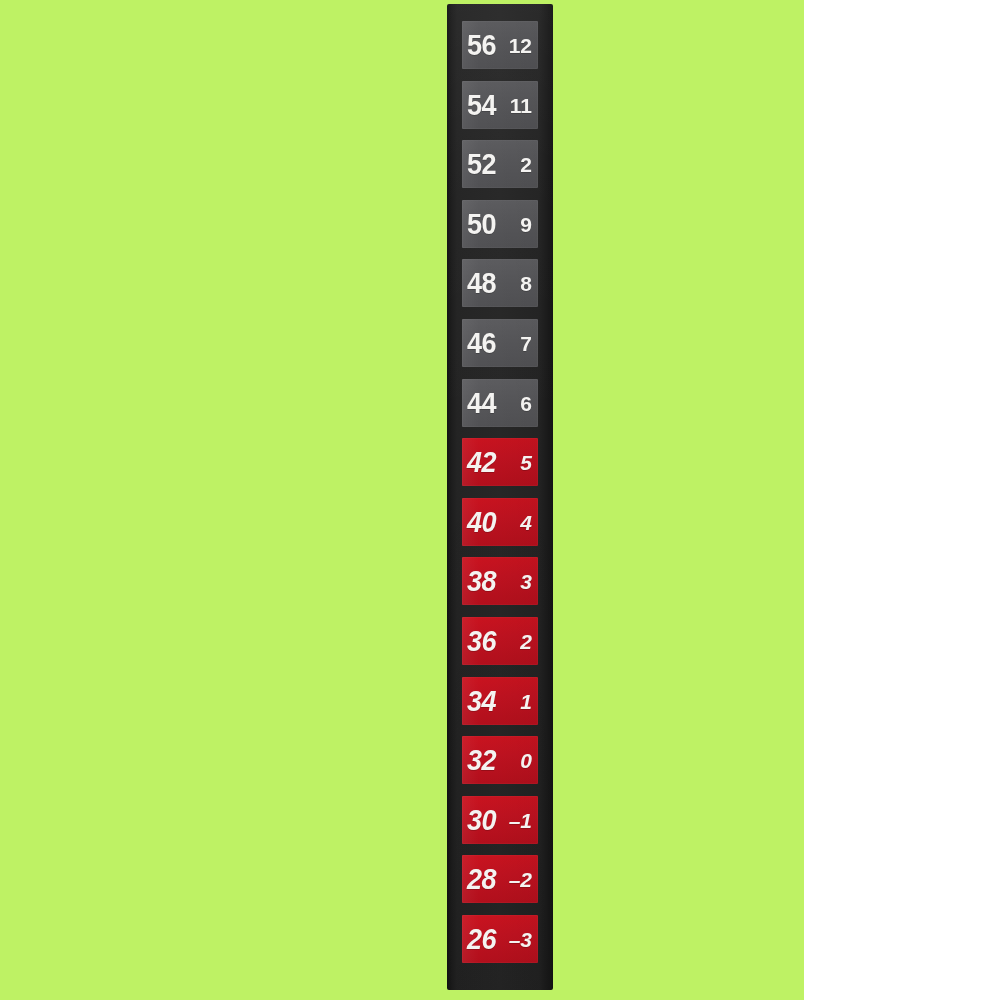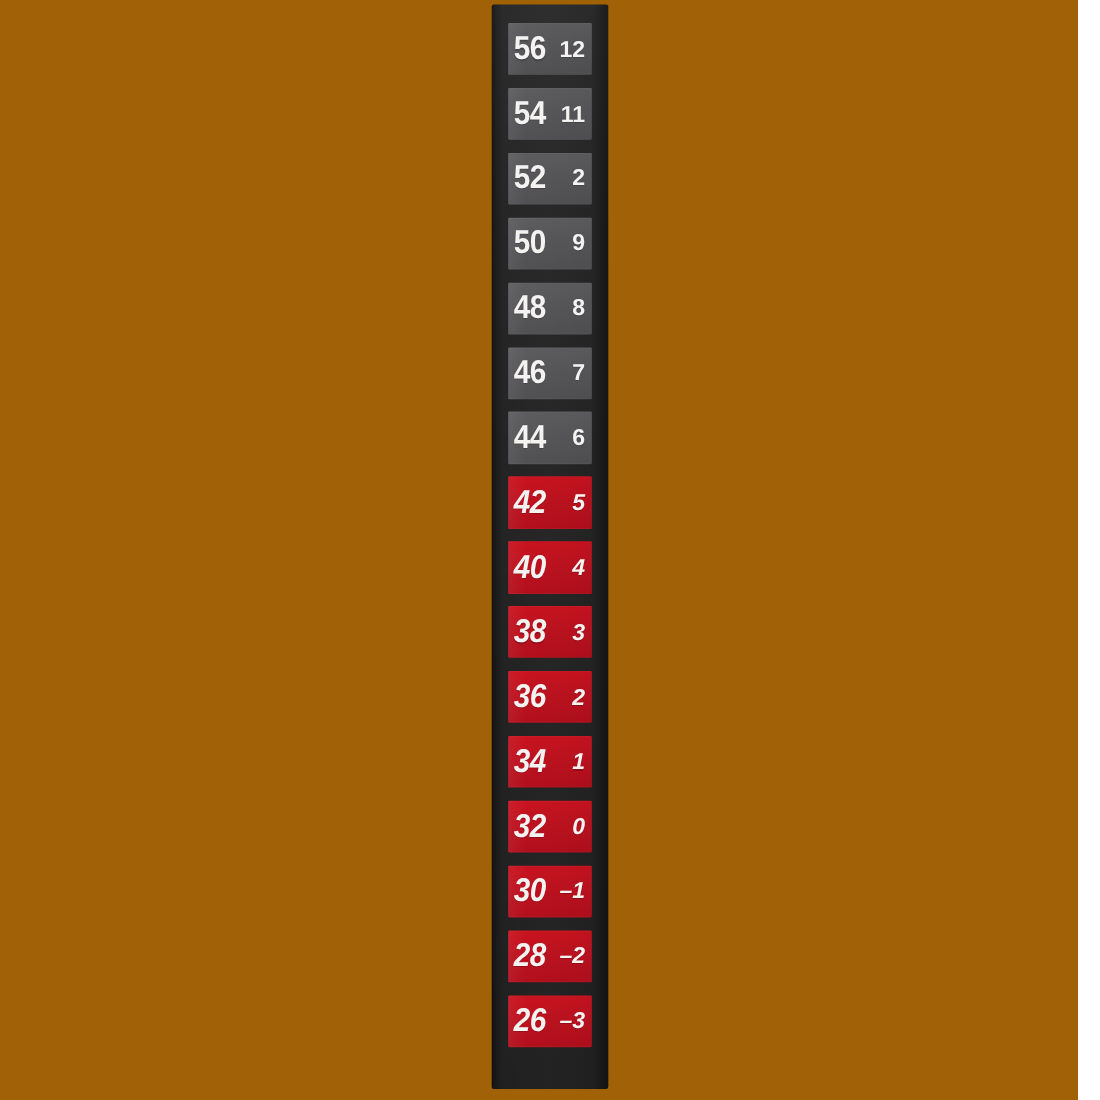--- a/index.html
+++ b/index.html
@@ -9,23 +9,23 @@
   }
   body {
     width: 1000px;
     height: 1000px;
     font-family: "Liberation Sans", sans-serif;
     overflow: hidden;
   }
 
   #stage {
     position: relative;
-    width: 980px;
+    width: 804px;
     height: 1000px;
-    background: #a16207;
+    background: #bef264;
   }
 
   
   #strip {
     position: absolute;
     left: 447px;
     top: 4px;
     width: 106px;
     height: 986px;
     background:
@@ -60,21 +60,21 @@
     position: relative;
     width: 76px;
     height: 49px;
     margin-bottom: 11.6px;
     box-sizing: border-box;
     display: flex;
     align-items: center;
     z-index: 2;
     border-radius: 1px;
   }
-  .cell:last-child { margin-bottom: 16px; }
+  .cell:last-child { margin-bottom: 5px; }
 
   .cell.gray {
     background: linear-gradient(180deg, #5d5d60 0%, #58585b 35%, #515154 100%);
     box-shadow: inset 0 0 0 1px rgba(255,255,255,0.035);
   }
   .cell.red {
     background: linear-gradient(180deg, #c9131f 0%, #bf1220 40%, #b20f1c 100%);
     box-shadow: inset 0 0 0 1px rgba(255,255,255,0.03);
     font-style: italic;
   }

